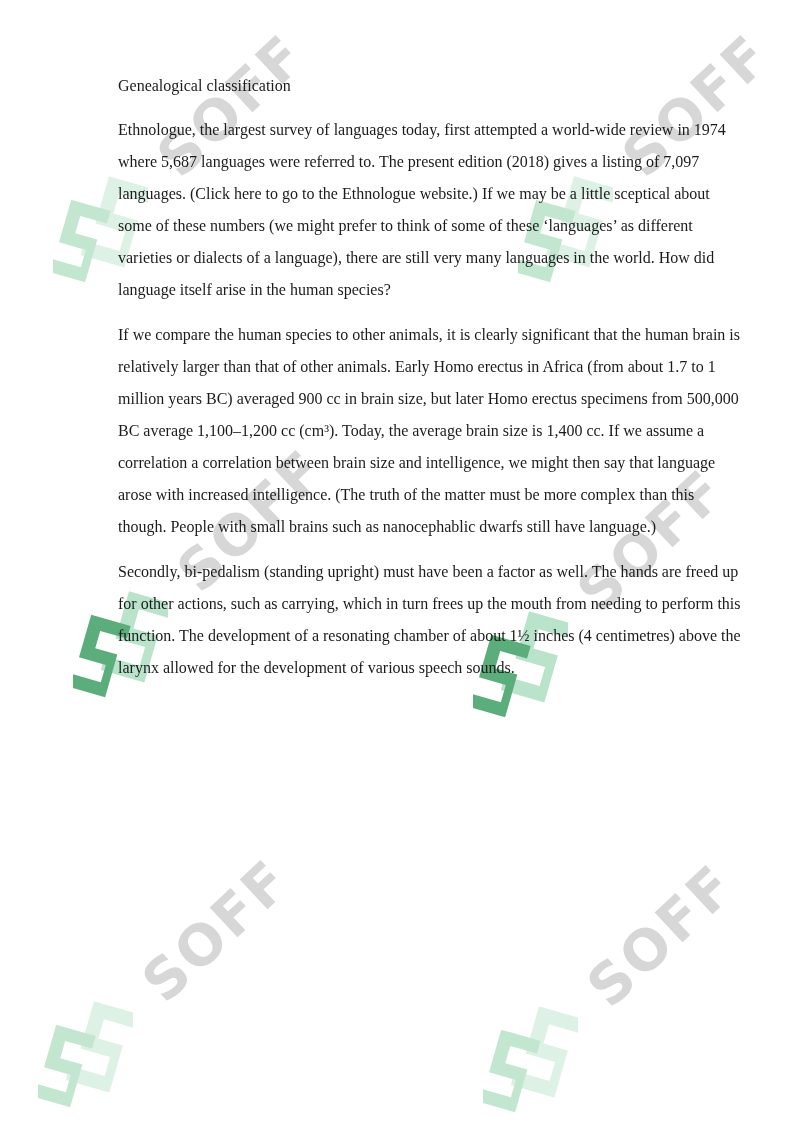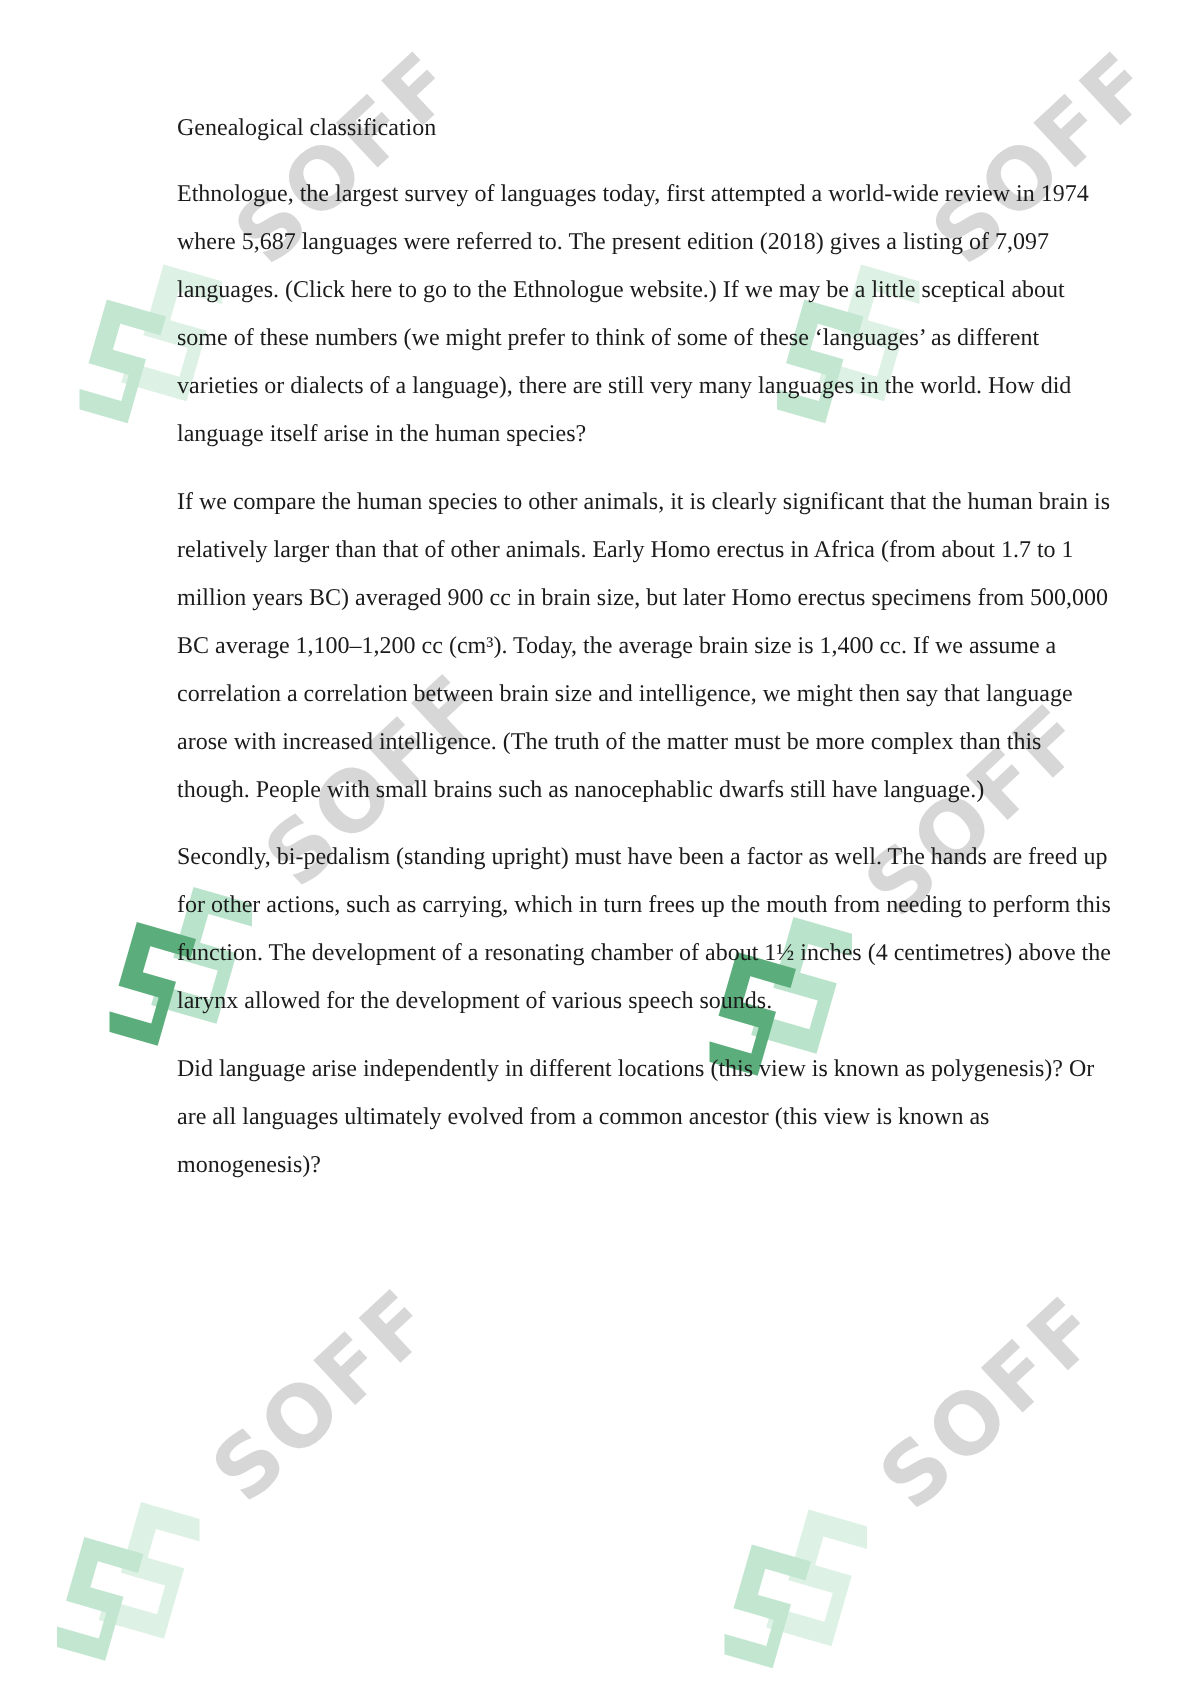--- a/index.html
+++ b/index.html
@@ -143,16 +143,15 @@
       <span class="wm-text">SOFF</span>
     </div>
 
   </div>
 
   <div class="content">
     <p class="title">Genealogical classification</p>
     <p>Ethnologue, the largest survey of languages today, first attempted a world-wide review in 1974 where 5,687 languages were referred to. The present edition (2018) gives a listing of 7,097 languages. (Click here to go to the Ethnologue website.) If we may be a little sceptical about some of these numbers (we might prefer to think of some of these ‘languages’ as different varieties or dialects of a language), there are still very many languages in the world. How did language itself arise in the human species?</p>
     <p>If we compare the human species to other animals, it is clearly significant that the human brain is relatively larger than that of other animals. Early Homo erectus in Africa (from about 1.7 to 1 million years BC) averaged 900 cc in brain size, but later Homo erectus specimens from 500,000 BC average 1,100–1,200 cc (cm³). Today, the average brain size is 1,400 cc. If we assume a correlation a correlation between brain size and intelligence, we might then say that language arose with increased intelligence. (The truth of the matter must be more complex than this though. People with small brains such as nanocephablic dwarfs still have language.)</p>
     <p>Secondly, bi-pedalism (standing upright) must have been a factor as well. The hands are freed up for other actions, such as carrying, which in turn frees up the mouth from needing to perform this function. The development of a resonating chamber of about 1½ inches (4 centimetres) above the larynx allowed for the development of various speech sounds.</p>
-    <p>Did language arise independently in different locations (this view is known as polygenesis)? Or are all languages ultimately evolved from a common ancestor (this view is known as monogenesis)?</p>
   </div>
 
 </div>
 
 </body></html>

